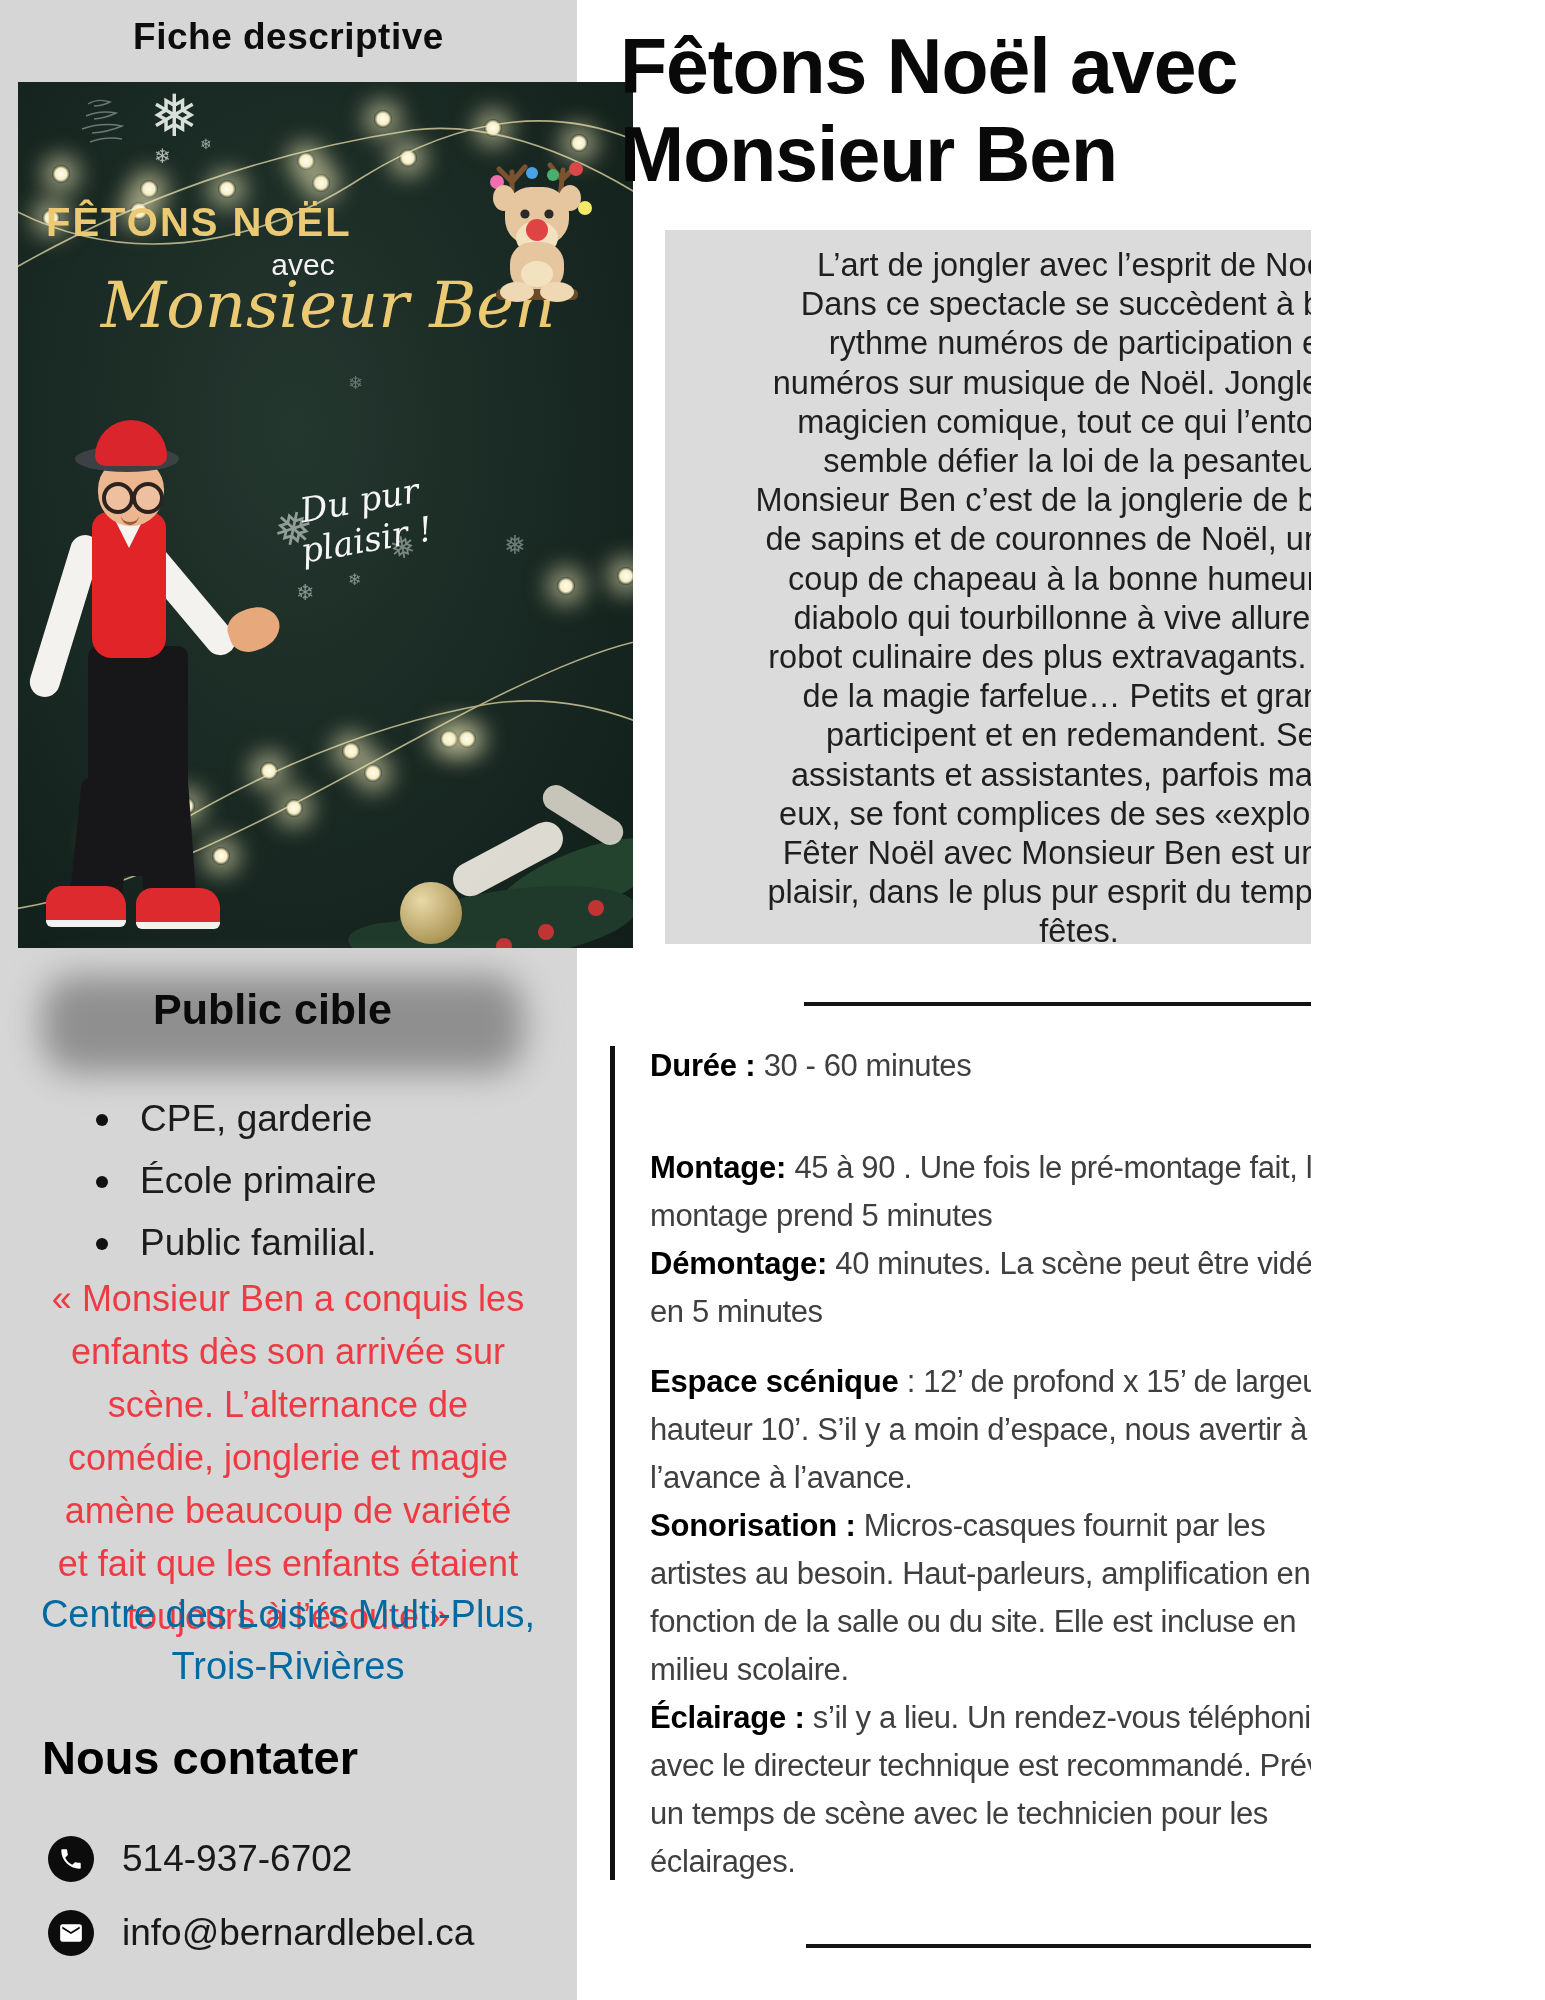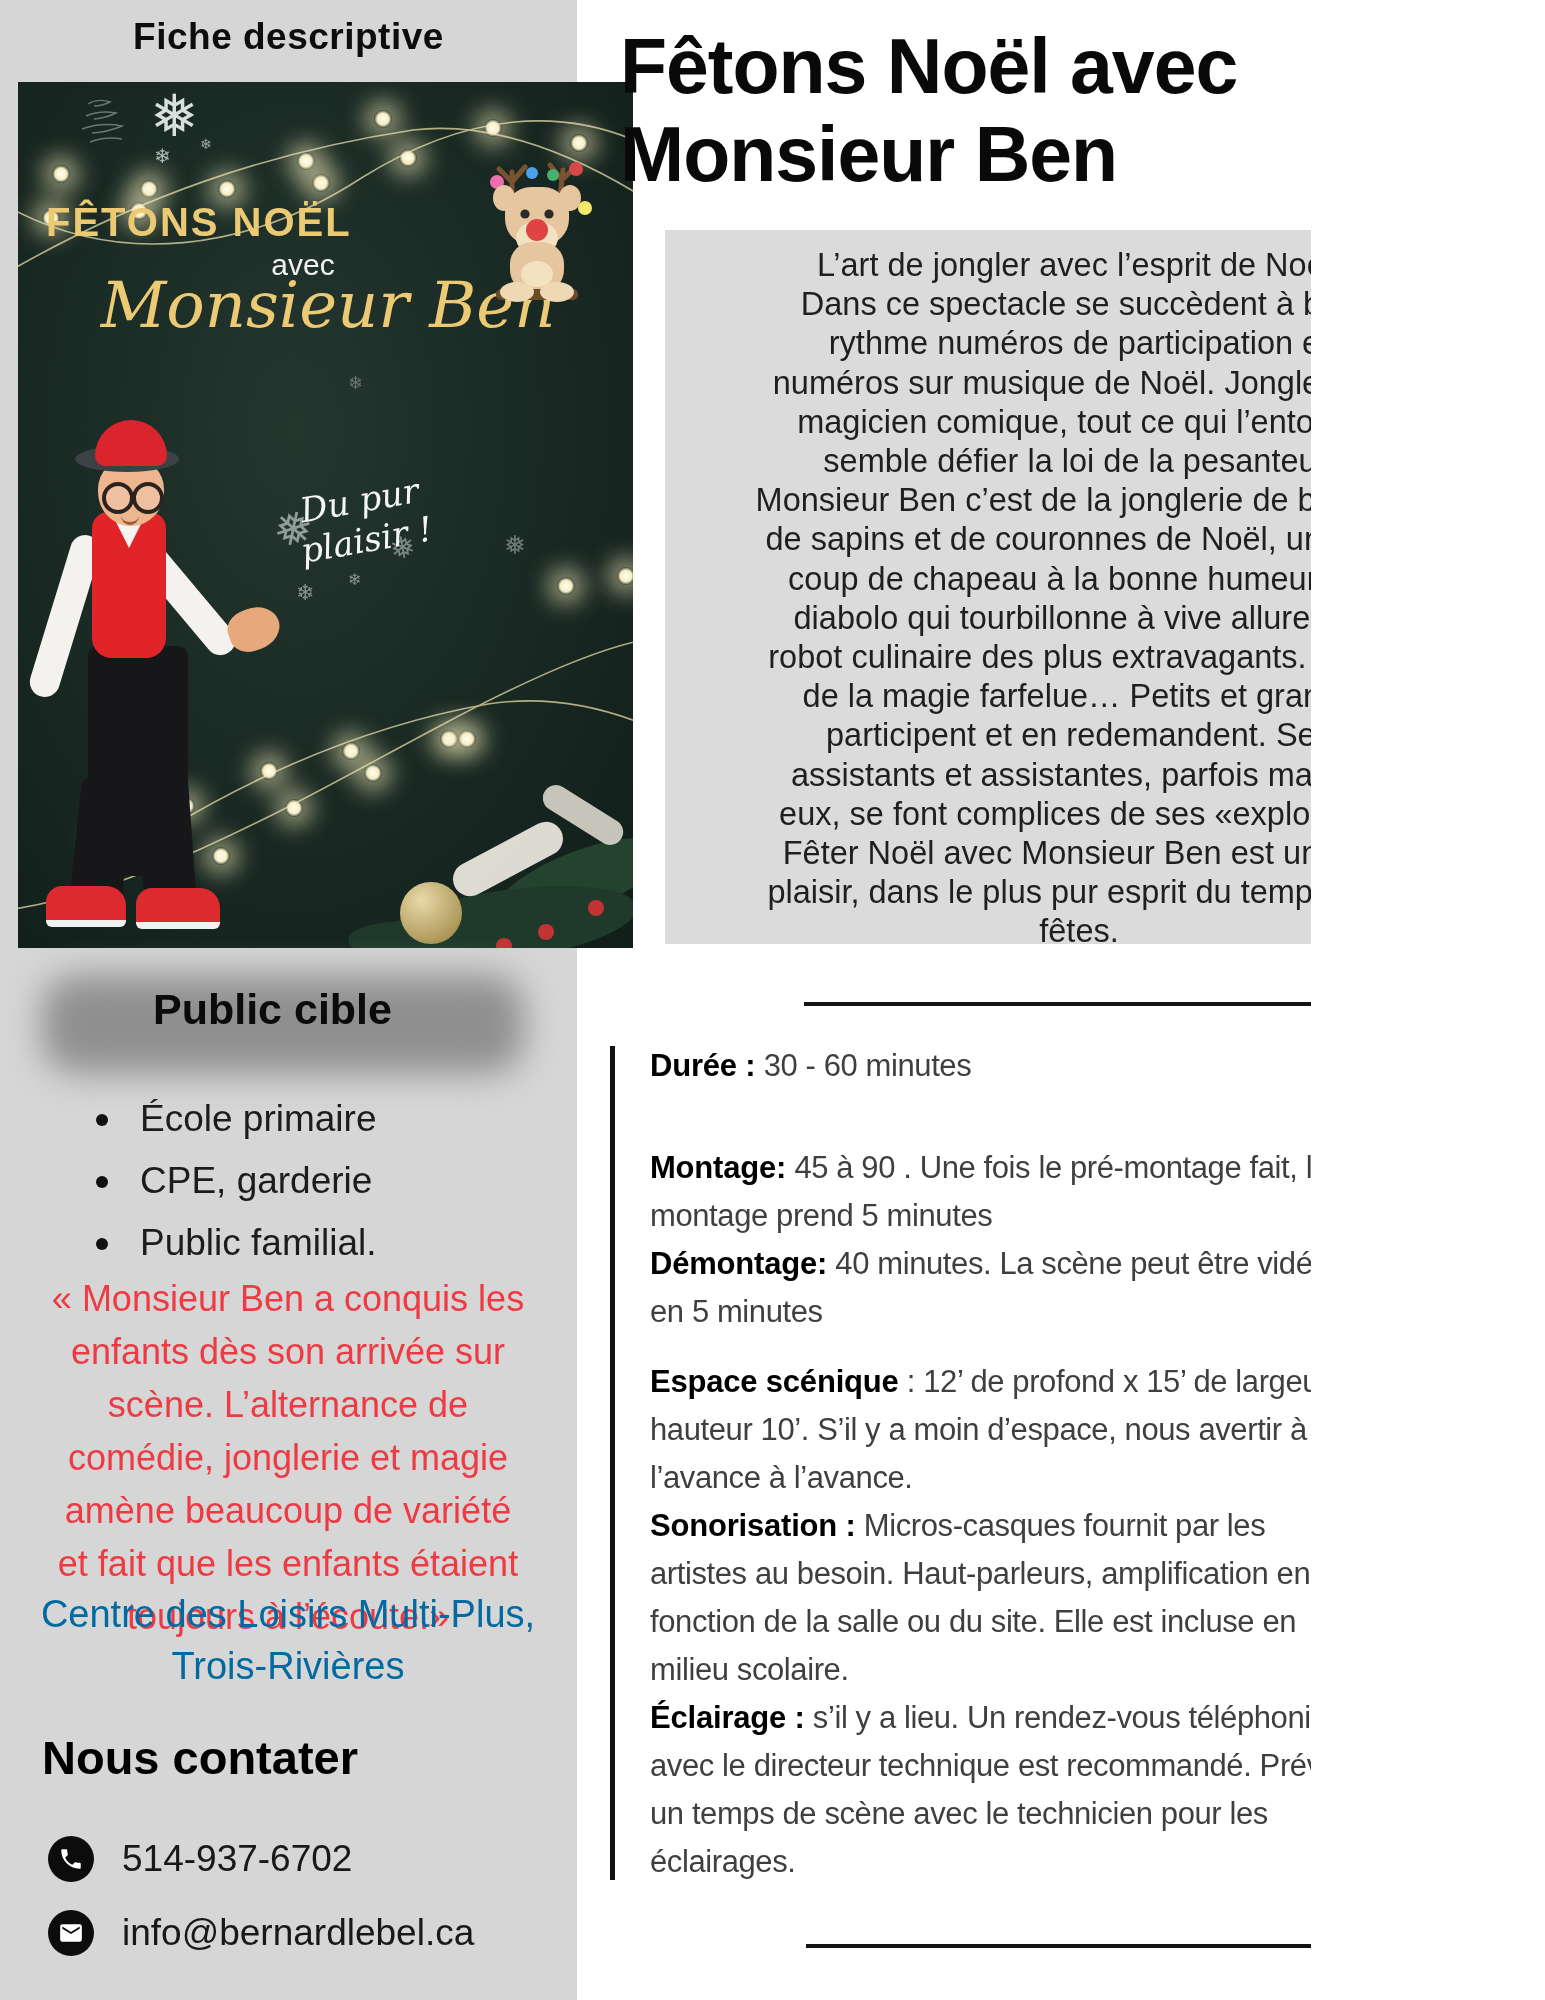--- a/index.html
+++ b/index.html
@@ -233,22 +233,22 @@
         <div class="red-ball"></div>
         <div class="berry" style="left:520px;top:842px;"></div>
         <div class="berry" style="left:570px;top:818px;"></div>
         <div class="berry" style="left:478px;top:856px;"></div>
       </div>
     </div>
 
     <div class="pc-band"></div>
     <h2 class="pc-title">Public cible</h2>
     <ul class="pc-list">
+      <li><span class="dot"></span><span>CPE, garderie</span></li>
       <li><span class="dot"></span><span>École primaire</span></li>
-      <li><span class="dot"></span><span>CPE, garderie</span></li>
       <li><span class="dot"></span><span>Public familial.</span></li>
     </ul>
 
     <div class="quote">« Monsieur Ben a conquis les
 enfants dès son arrivée sur
 scène. L’alternance de
 comédie, jonglerie et magie
 amène beaucoup de variété
 et fait que les enfants étaient
 toujours à l’écoute.»</div>

